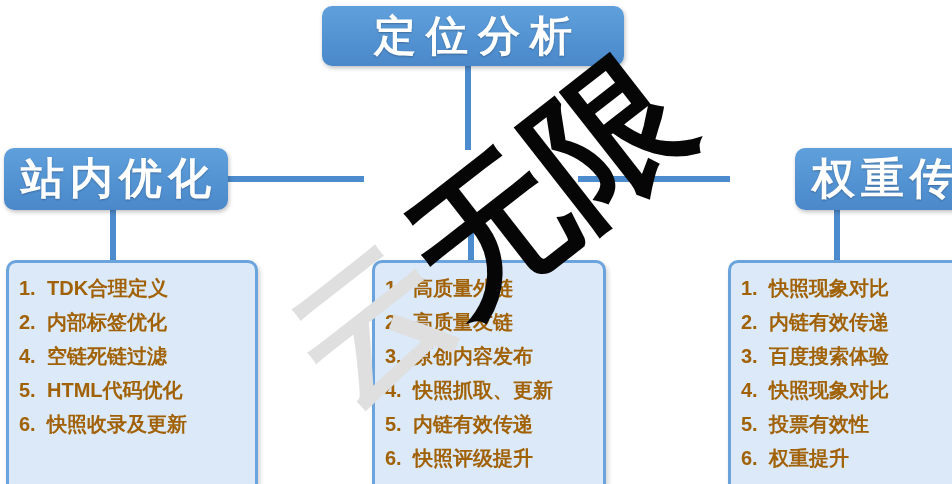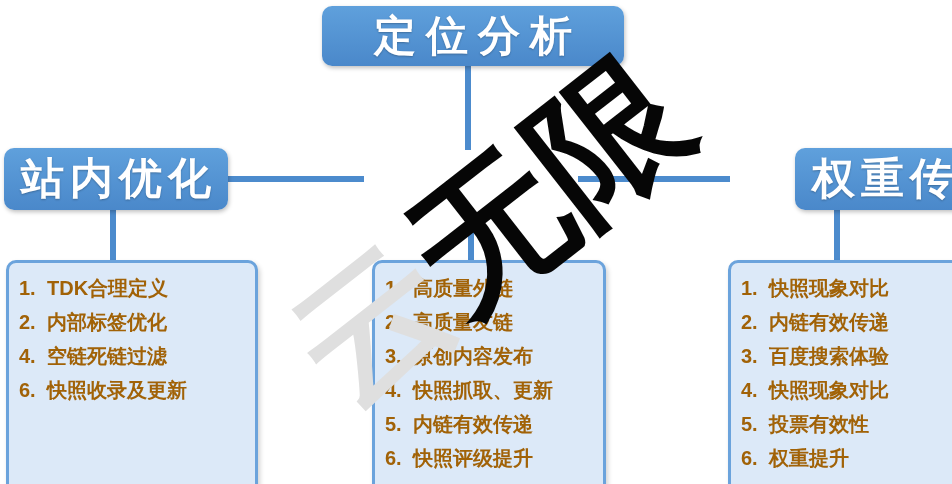--- a/index.html
+++ b/index.html
@@ -113,20 +113,21 @@
     <span>站内优化</span>
   </div>
   <div class="node branch-title bt-2">
     <span>权重传递</span>
   </div>
 
   <div class="list-box lb-0">
     <div class="list-item"><span class="num">1.</span><span>TDK合理定义</span></div>
     <div class="list-item"><span class="num">2.</span><span>内部标签优化</span></div>
     <div class="list-item"><span class="num">4.</span><span>空链死链过滤</span></div>
+    <div class="list-item"><span class="num">5.</span><span>HTML代码优化</span></div>
     <div class="list-item"><span class="num">6.</span><span>快照收录及更新</span></div>
   </div>
 
   <div class="list-box lb-1">
     <div class="list-item"><span class="num">1.</span><span>高质量外链</span></div>
     <div class="list-item"><span class="num">2.</span><span>高质量友链</span></div>
     <div class="list-item"><span class="num">3.</span><span>原创内容发布</span></div>
     <div class="list-item"><span class="num">4.</span><span>快照抓取、更新</span></div>
     <div class="list-item"><span class="num">5.</span><span>内链有效传递</span></div>
     <div class="list-item"><span class="num">6.</span><span>快照评级提升</span></div>

